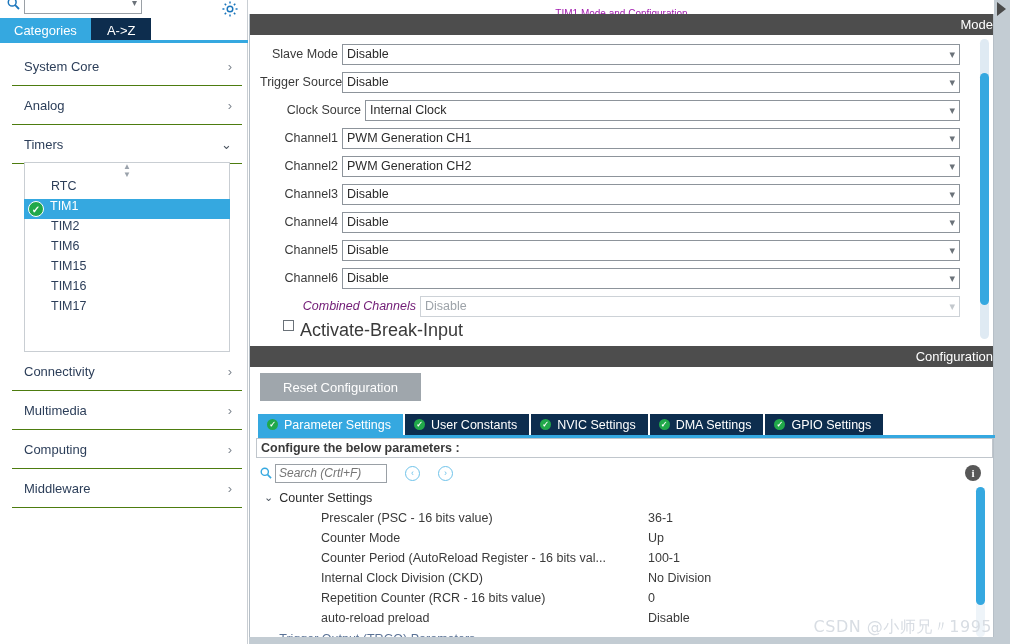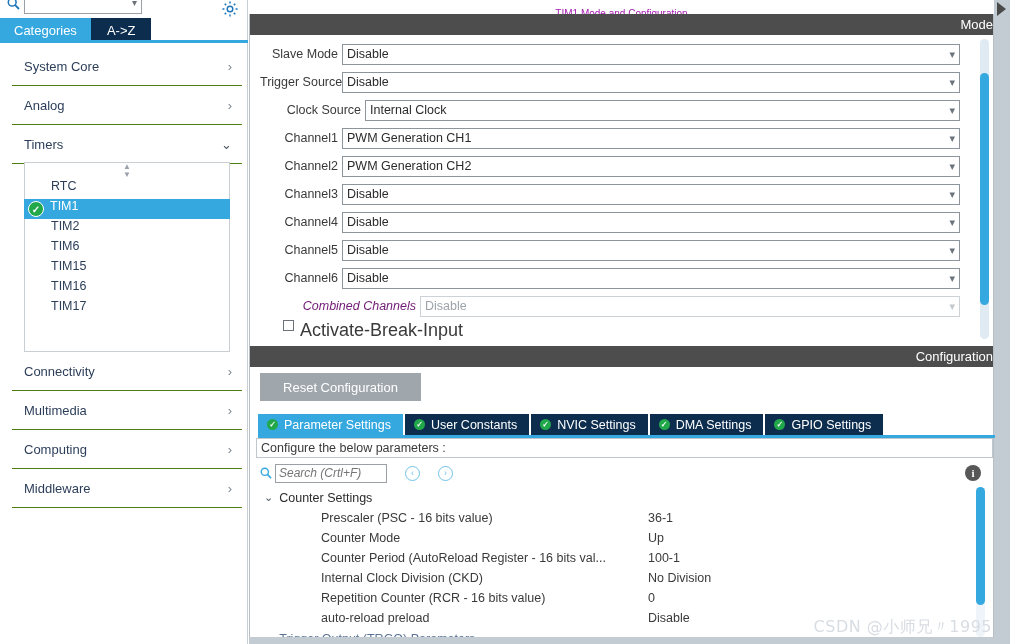--- a/index.html
+++ b/index.html
@@ -240,21 +240,21 @@
     position: absolute; left: 8px; top: 89px;
     width: 737px; height: 3px; background: #35a8e0;
   }
 
   #configure-bar {
     position: absolute; left: 6px; top: 92px;
     width: 737px; height: 20px;
     border: 1px solid #c0c6cc;
     display: flex; align-items: center;
     padding-left: 4px;
-    font-size: 12.5px; color: #3a3a3a;
+    font-size: 12.5px; color: #3a3a3a; font-weight: bold;
   }
   #searchbar {
     position: absolute; left: 6px; top: 113px;
     width: 737px; height: 28px;
     display: flex; align-items: center;
     padding-left: 4px;
   }
   .sb-glass { color: #35a8e0; margin-right: 3px; display:flex; }
   #param-search {
     width: 112px; height: 19px;

